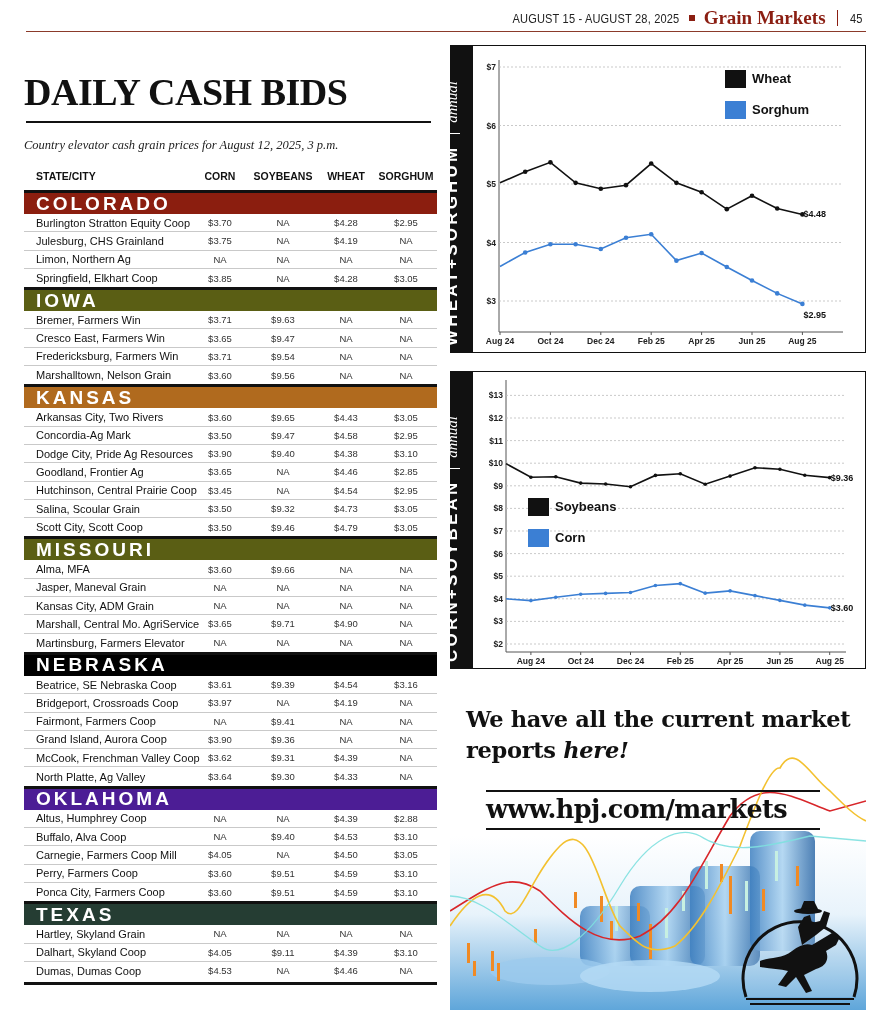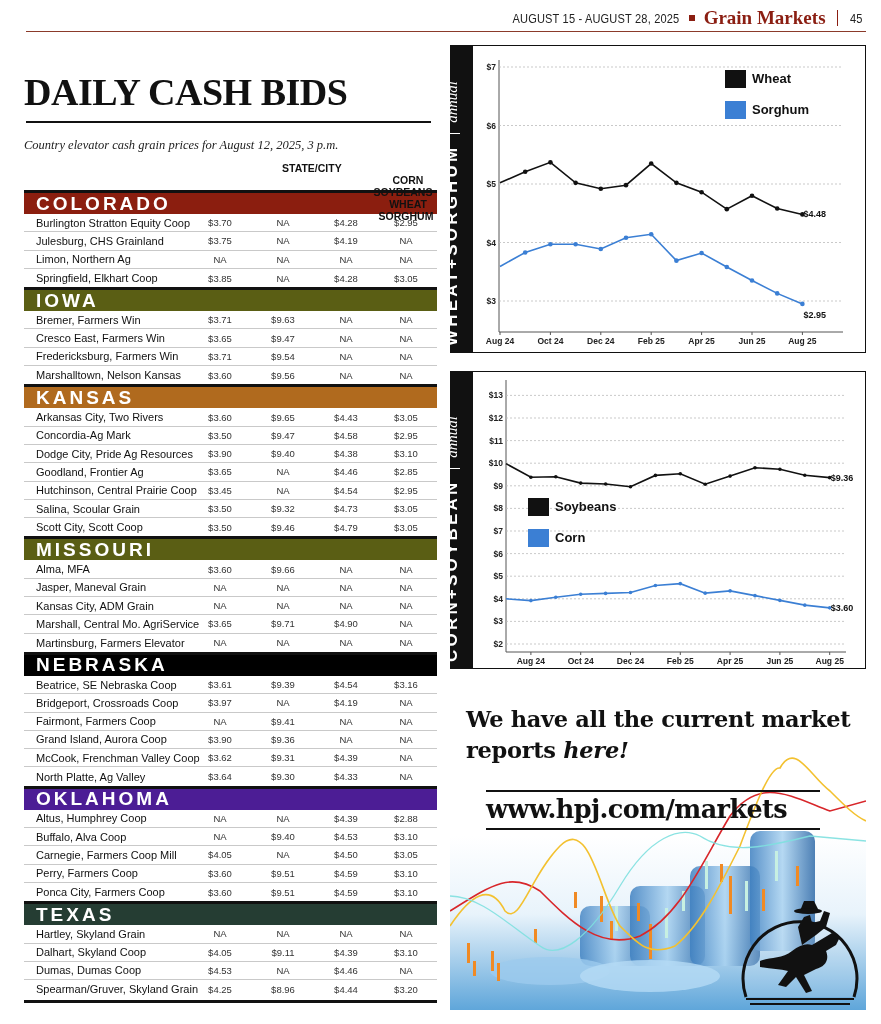--- a/index.html
+++ b/index.html
@@ -11,21 +11,21 @@
   .hdr-section{font-family:"Liberation Serif",serif;font-weight:bold;font-size:19px;color:#8b1e12;}
   .hdr-sep{width:1px;height:16px;background:#8b1e12;margin:0 5px;}
   .hdr-page{font-size:13px;transform:scaleX(0.85);color:#222;}
   .hdr-rule{position:absolute;left:26px;right:15px;top:31px;height:1px;background:#8b3a2a;}
 
   .title{position:absolute;left:24px;top:70px;font-family:"Liberation Serif",serif;font-weight:bold;font-size:38px;letter-spacing:-0.5px;color:#111;}
   .title-rule{position:absolute;left:26px;top:121px;width:405px;height:2px;background:#111;}
   .subtitle{position:absolute;left:24px;top:138px;font-family:"Liberation Serif",serif;font-style:italic;font-size:12.5px;color:#222;}
 
   .table{position:absolute;left:24px;top:162px;width:413px;}
-  .thead{display:flex;height:28px;align-items:flex-end;font-size:10.5px;font-weight:bold;color:#111;flex-direction:column;}
+  .thead{display:flex;height:28px;align-items:center;font-size:10.5px;font-weight:bold;color:#111;}
   .thead .c0{width:167px;padding-left:12px;box-sizing:border-box;}
   .c1,.c2,.c3,.c4{text-align:center;}
   .c1{width:58px;} .c2{width:68px;} .c3{width:58px;} .c4{width:62px;}
   .state{border-top:3px solid #111;height:21px;display:flex;align-items:center;color:#fff;font-weight:bold;font-size:19px;letter-spacing:3px;padding-left:12px;box-sizing:content-box;}
   .row{display:flex;height:18.3px;align-items:center;border-bottom:1px solid #c9c9c9;box-sizing:border-box;}
   .row:last-child{border-bottom:none;}
   .row .c0{width:167px;padding-left:12px;box-sizing:border-box;font-size:11px;white-space:nowrap;color:#111;}
   .row .c1,.row .c2,.row .c3,.row .c4{font-size:9.5px;color:#333;}
   .table-end{height:3px;background:#111;margin-top:2px;}
 
@@ -121,21 +121,21 @@
             <div class="c4">NA</div>
           </div>
           <div class="row">
             <div class="c0">Fredericksburg, Farmers Win</div>
             <div class="c1">$3.71</div>
             <div class="c2">$9.54</div>
             <div class="c3">NA</div>
             <div class="c4">NA</div>
           </div>
           <div class="row">
-            <div class="c0">Marshalltown, Nelson Kansas</div>
+            <div class="c0">Marshalltown, Nelson Grain</div>
             <div class="c1">$3.60</div>
             <div class="c2">$9.56</div>
             <div class="c3">NA</div>
             <div class="c4">NA</div>
           </div>
         </div>
       </div>
       <div>
         <div class="state" style="background: rgb(176, 106, 30);">KANSAS</div>
         <div>
@@ -333,27 +333,20 @@
             <div class="c2">$9.11</div>
             <div class="c3">$4.39</div>
             <div class="c4">$3.10</div>
           </div>
           <div class="row">
             <div class="c0">Dumas, Dumas Coop</div>
             <div class="c1">$4.53</div>
             <div class="c2">NA</div>
             <div class="c3">$4.46</div>
             <div class="c4">NA</div>
-          </div>
-          <div class="row">
-            <div class="c0">Spearman/Gruver, Skyland Grain</div>
-            <div class="c1">$4.25</div>
-            <div class="c2">$8.96</div>
-            <div class="c3">$4.44</div>
-            <div class="c4">$3.20</div>
           </div>
         </div>
       </div>
     </div>
   <div class="table-end"></div>
 </div>
 
 <div class="chart-panel" style="top:45px;height:308px;">
   <div class="chart-side">
     <div class="side-label" style="transform:rotate(-90deg);">

